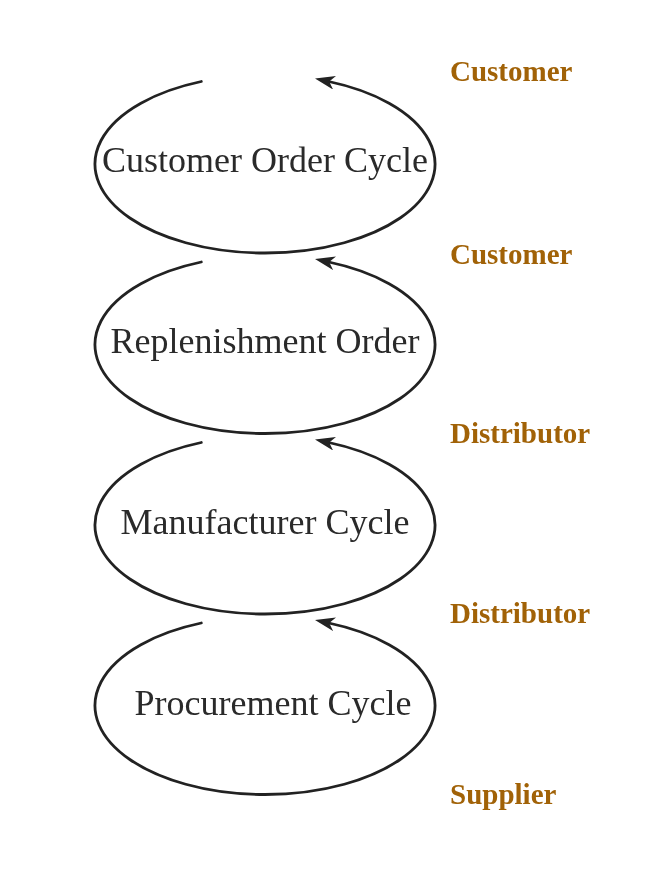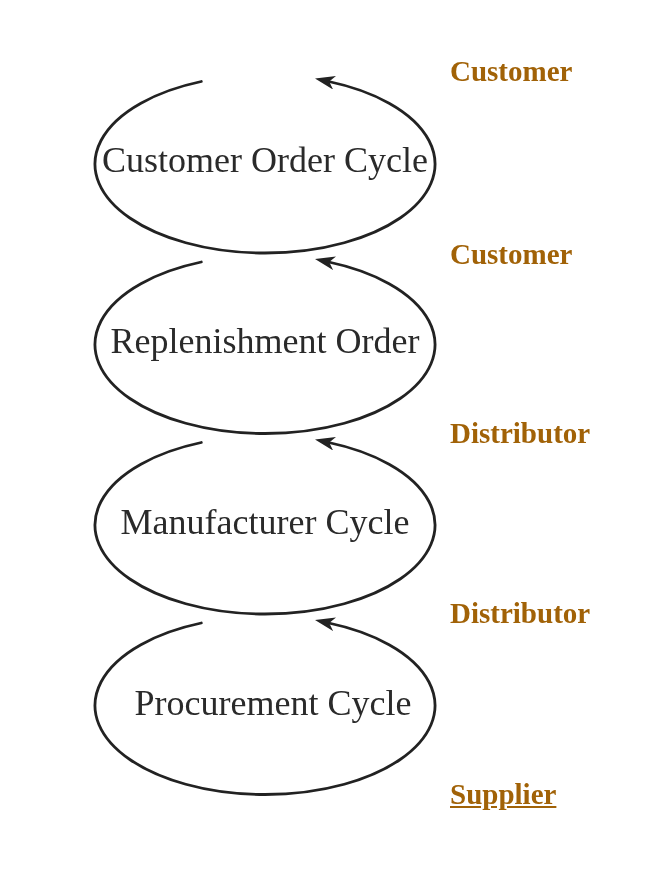--- a/index.html
+++ b/index.html
@@ -46,21 +46,21 @@
     font-size: 29px;
     line-height: 30px;
     font-weight: bold;
     color: #a16207;
     white-space: nowrap;
   }
   .stage-label-1 { top: 56px; }
   .stage-label-2 { top: 239px; }
   .stage-label-3 { top: 418px; }
   .stage-label-4 { top: 598px; }
-  .stage-label-5 { top: 779px; text-decoration: underline; }
+  .stage-label-5 { top: 779px; }
 </style>
 </head>
 <body>
 
 <div class="canvas">
 
   <svg class="arrows-layer" width="670" height="882" viewBox="0 0 670 882">
     <defs>
       <marker id="arrowhead" markerUnits="userSpaceOnUse" markerWidth="22" markerHeight="16" refX="6" refY="7" orient="auto">
         <path d="M0,0 L20,7 L0,14 L5.5,7 Z" fill="#222222"></path>

